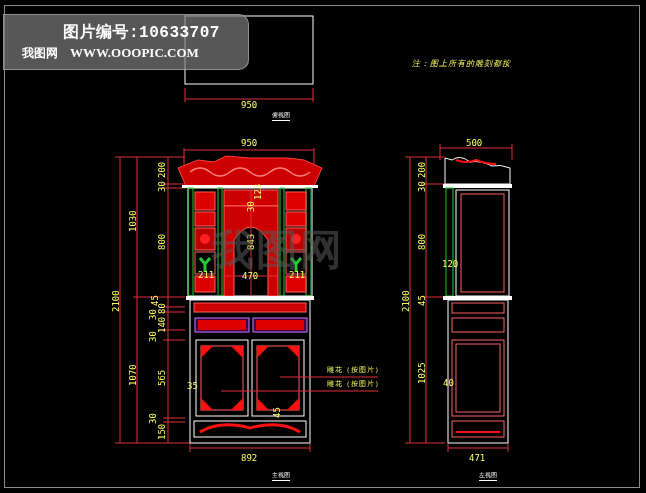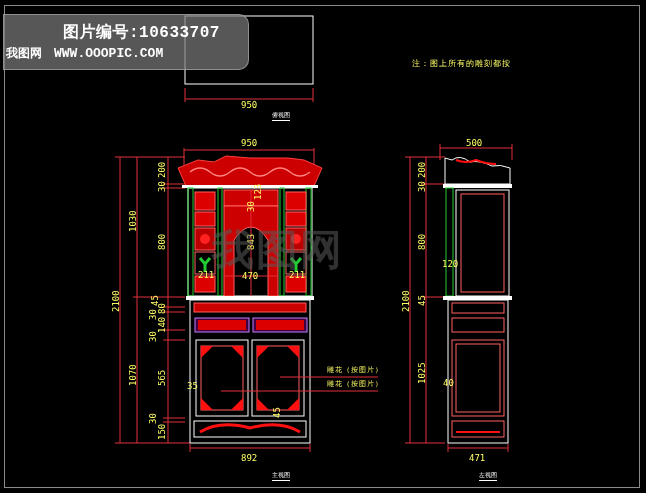--- a/index.html
+++ b/index.html
@@ -4,21 +4,21 @@
 <style>
   html, body { margin:0; padding:0; background:#000; }
   body { width:646px; height:493px; position:relative; overflow:hidden; font-family:"DejaVu Sans", sans-serif; }
   .frame { position:absolute; left:4px; top:5px; width:636px; height:483px; border:1px solid #8a8a8a; box-sizing:border-box; }
   svg.cad { position:absolute; left:0; top:0; }
   .dim { fill:#ffff66; font-family:"DejaVu Sans Mono", monospace; font-size:9px; }
   .note { position:absolute; color:#ffff66; font-size:8px; line-height:13px; letter-spacing:1px; }
   .caption { position:absolute; color:#fff; font-size:6px; border-bottom:1px solid #fff; padding-bottom:0; }
   .wm-badge { position:absolute; left:3px; top:14px; width:246px; height:56px; background:rgba(120,120,120,0.72); border-radius:0 10px 10px 0; border:1px solid rgba(180,180,180,0.6); box-sizing:border-box; }
   .wm-line1 { position:absolute; left:22px; top:22px; color:#fff; font-weight:bold; font-size:16px; font-family:Liberation Mono, monospace; letter-spacing:0.5px;margin-left:41px; }
-  .wm-line2 { position:absolute; left:6px; top:45px; color:#fff; font-weight:bold; font-size:12px; font-family:Liberation Mono, monospace; }
+  .wm-line2 { position:absolute; left:22px; top:45px; color:#fff; font-weight:bold; font-size:12px; font-family:Liberation Serif, serif; }
   .wm-line2 .url { margin-left:12px; font-size:13px; }
   .wm-center { position:absolute; left:212px; top:222px; color:rgba(90,90,90,0.55); font-size:42px; font-weight:bold; letter-spacing:2px; }
 </style>
 </head>
 <body>
 
 <div class="frame"></div>
 
 <svg class="cad" width="646" height="493">
 
@@ -173,21 +173,21 @@
     <text class="dim" transform="translate(425,178) rotate(-90)">200</text>
     <text class="dim" transform="translate(425,192) rotate(-90)">30</text>
     <text class="dim" transform="translate(425,250) rotate(-90)">800</text>
     <text class="dim" transform="translate(425,306) rotate(-90)">45</text>
     <text class="dim" transform="translate(425,384) rotate(-90)">1025</text>
     <text class="dim" x="442" y="267">120</text>
     <text class="dim" x="443" y="386">40</text>
   </g>
 </svg>
 
-<div class="note" style="left:412px;top:57px;">
+<div class="note" style="left:412px;top:57px;font-style:italic;">
   <div>注：图上所有的雕刻都按</div>
 </div>
 
 <div class="note" style="left:327px;top:364px;font-size:7px;">雕花（按图片）</div>
 <div class="note" style="left:327px;top:378px;font-size:7px;">雕花（按图片）</div>
 
 <div class="caption" style="left:272px;top:111px;">俯视图</div>
 <div class="caption" style="left:272px;top:471px;">主视图</div>
 <div class="caption" style="left:479px;top:471px;">左视图</div>
 

